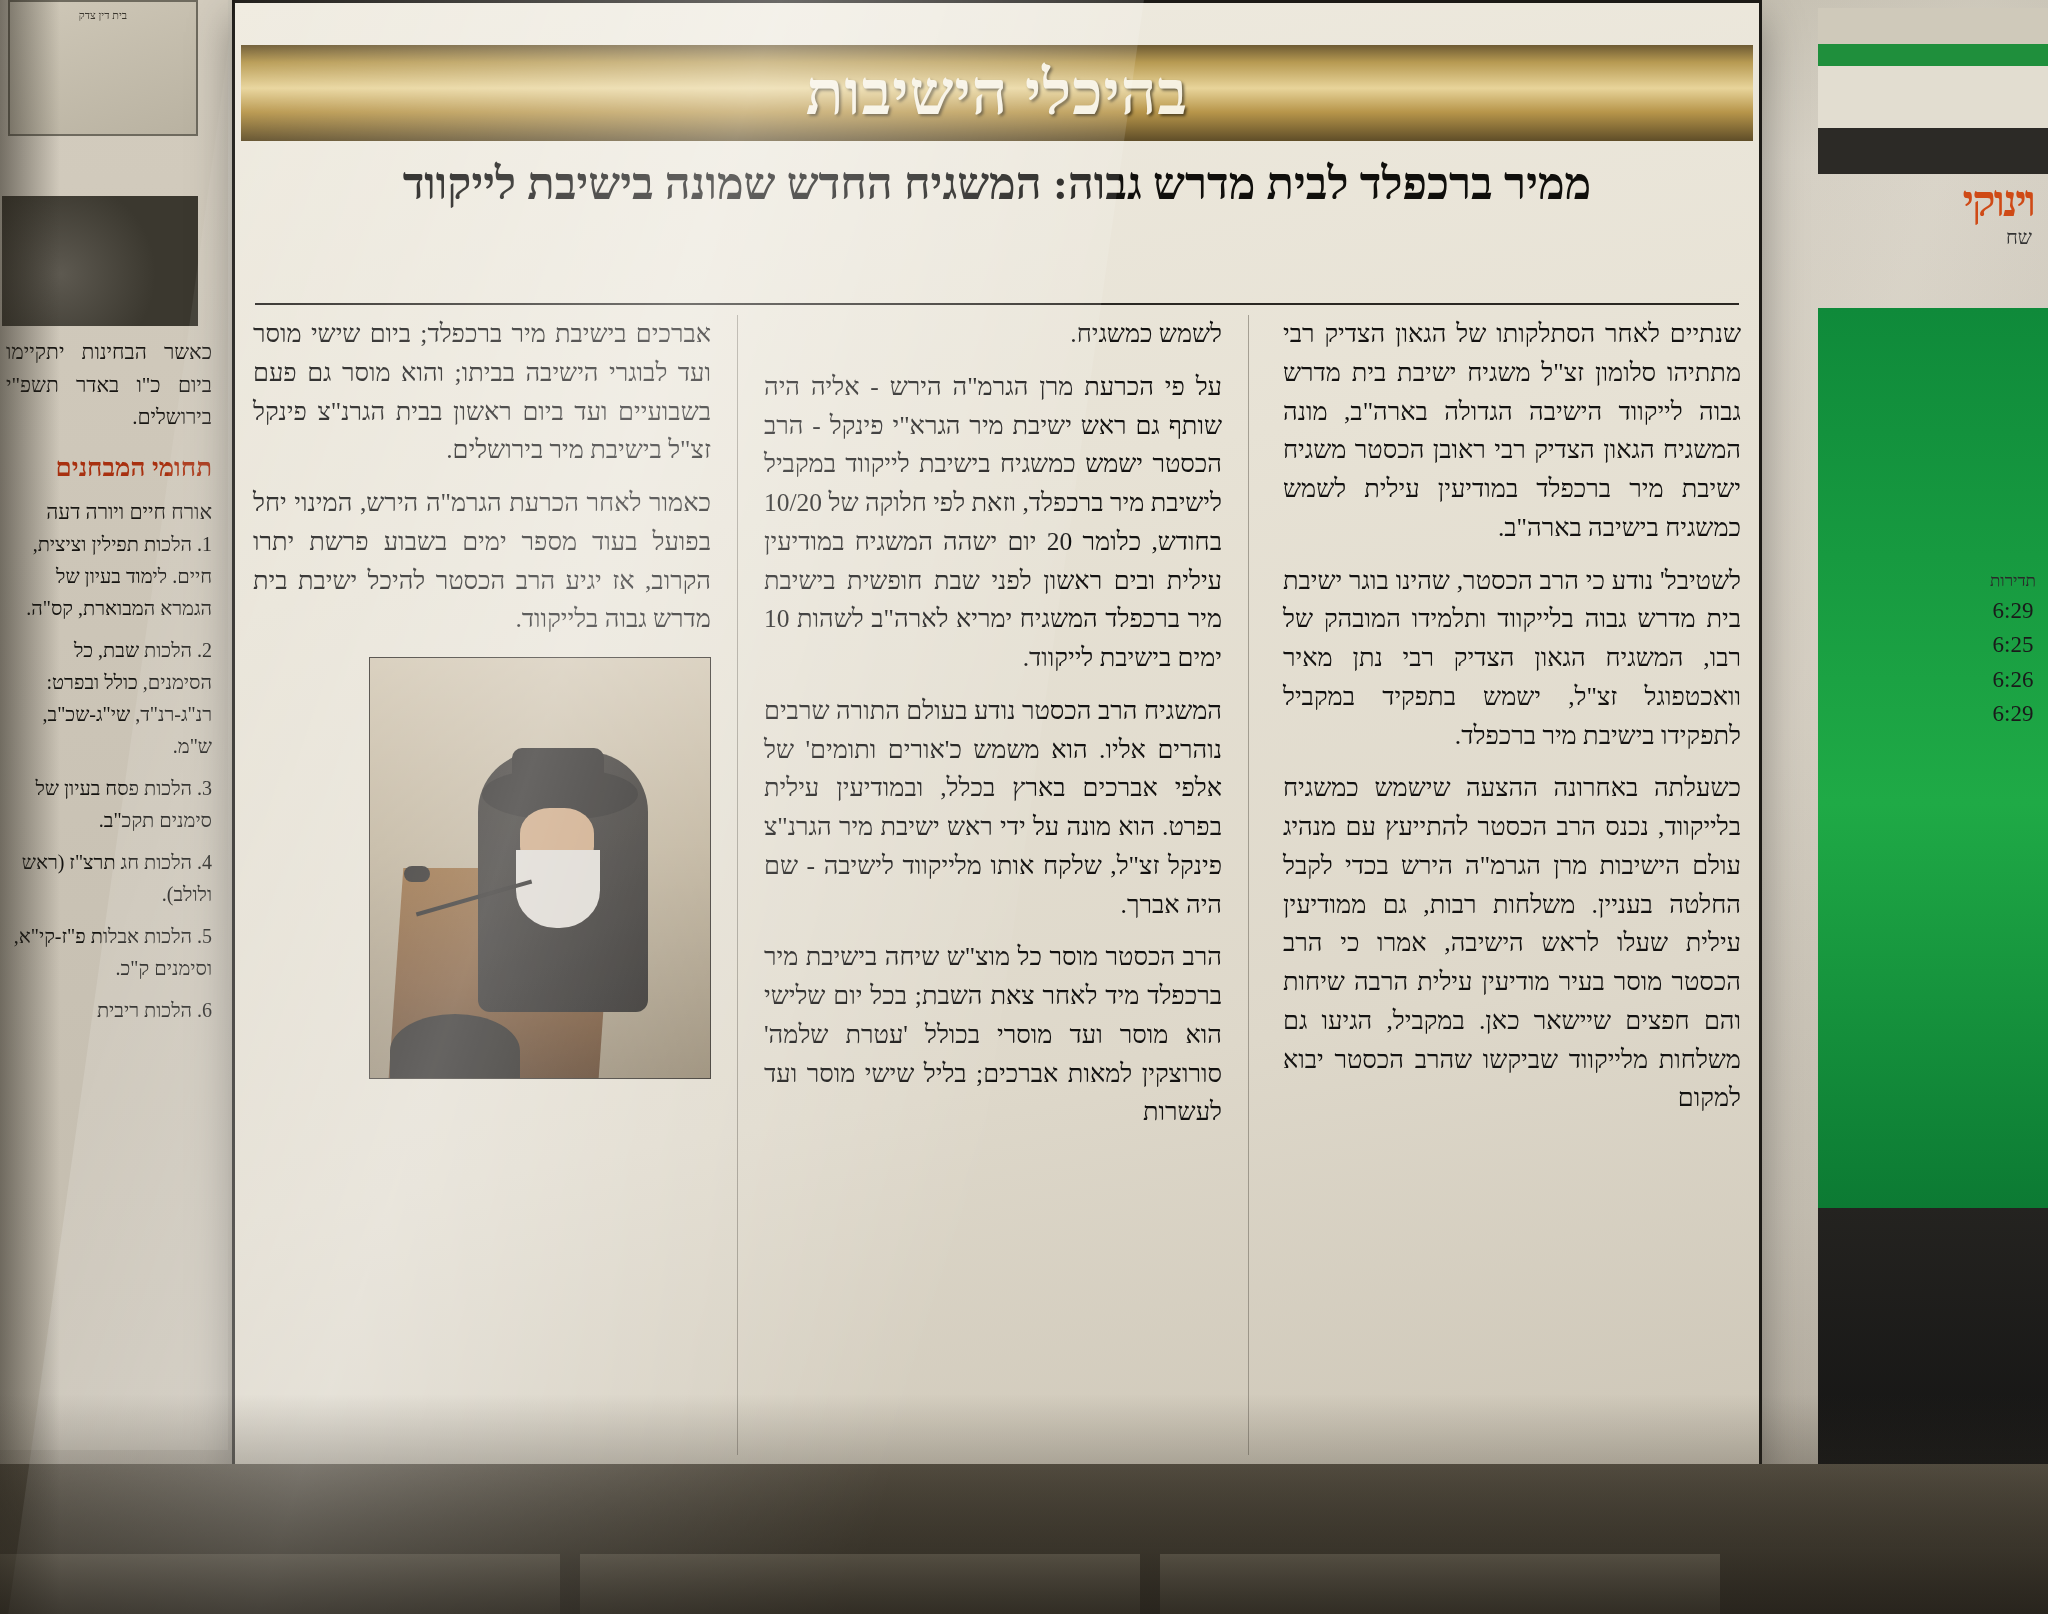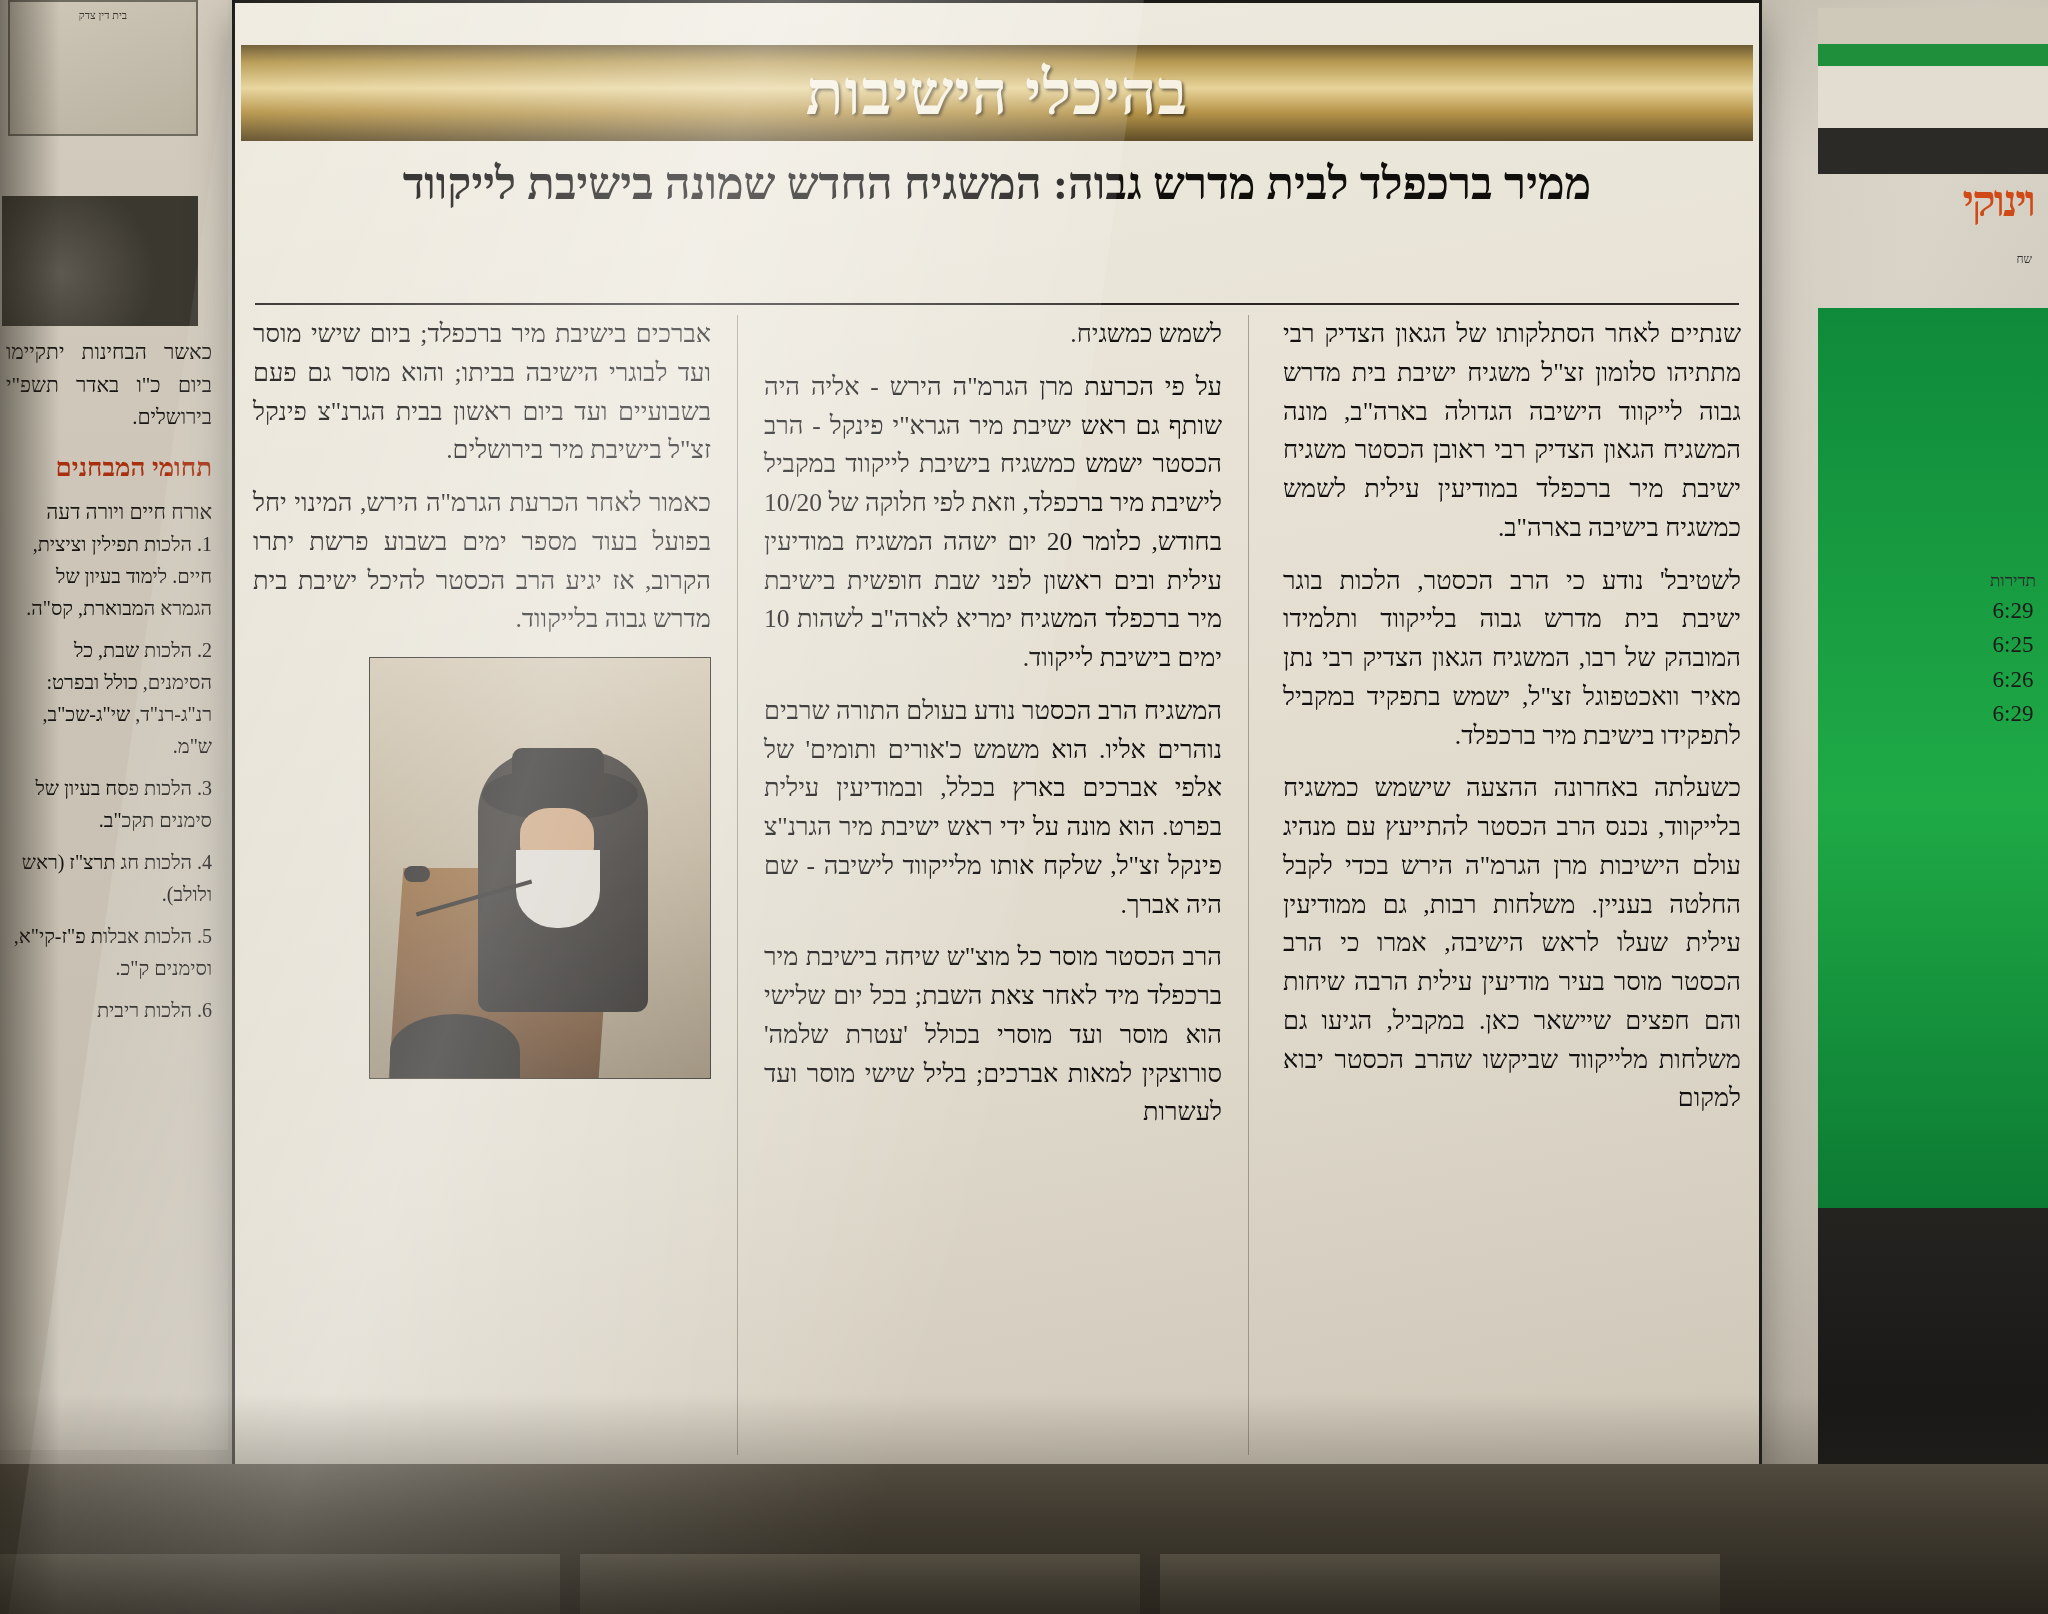--- a/index.html
+++ b/index.html
@@ -126,21 +126,21 @@
     position: absolute; left: 0; right: 0; top: 120px; height: 46px;
     background: #2c2a26;
   }
   .rs-logo {
     position: absolute; right: 14px; top: 168px;
     font-size: 44px; font-weight: bold; color: #cf4a16;
     letter-spacing: -2px;
   }
   .rs-sub {
     position: absolute; right: 16px; top: 218px;
-    font-size: 12px; color: #333; margin-top: 26px;
+    font-size: 20px; color: #333;
   }
   .rs-green-block {
     position: absolute; left: 0; right: 0; top: 300px; height: 900px;
     background: linear-gradient(180deg, #0f8a3a 0%, #1faa46 55%, #0c7a33 100%);
   }
   .rs-times {
     position: absolute; right: 12px; top: 560px;
     font-size: 23px; color: #1a1a1a; text-align: center; line-height: 1.5;
   }
   .rs-times .hdr { font-size: 17px; color: #2a2a2a; }
@@ -321,21 +321,21 @@
     <div class="headline">
       <span class="lead">ממיר ברכפלד לבית מדרש גבוה: המשגיח החדש שמונה בישיבת לייקווד</span>
     </div>
 
     <div class="rule"></div>
 
     <div class="cols">
 
       <div class="col c1">
         <p>שנתיים לאחר הסתלקותו של הגאון הצדיק רבי מתתיהו סלומון זצ"ל משגיח ישיבת בית מדרש גבוה לייקווד הישיבה הגדולה בארה"ב, מונה המשגיח הגאון הצדיק רבי ראובן הכסטר משגיח ישיבת מיר ברכפלד במודיעין עילית לשמש כמשגיח בישיבה בארה"ב.</p>
-        <p>לשטיבל' נודע כי הרב הכסטר, הלכות בוגר ישיבת בית מדרש גבוה בלייקווד ותלמידו המובהק של רבו, המשגיח הגאון הצדיק רבי נתן מאיר וואכטפוגל זצ"ל, ישמש בתפקיד במקביל לתפקידו בישיבת מיר ברכפלד.</p>
+        <p>לשטיבל' נודע כי הרב הכסטר, שהינו בוגר ישיבת בית מדרש גבוה בלייקווד ותלמידו המובהק של רבו, המשגיח הגאון הצדיק רבי נתן מאיר וואכטפוגל זצ"ל, ישמש בתפקיד במקביל לתפקידו בישיבת מיר ברכפלד.</p>
         <p>כשעלתה באחרונה ההצעה שישמש כמשגיח בלייקווד, נכנס הרב הכסטר להתייעץ עם מנהיג עולם הישיבות מרן הגרמ"ה הירש בכדי לקבל החלטה בעניין. משלחות רבות, גם ממודיעין עילית שעלו לראש הישיבה, אמרו כי הרב הכסטר מוסר בעיר מודיעין עילית הרבה שיחות והם חפצים שיישאר כאן. במקביל, הגיעו גם משלחות מלייקווד שביקשו שהרב הכסטר יבוא למקום</p>
       </div>
 
       <div class="divider"></div>
 
       <div class="col c2">
         <p>לשמש כמשגיח.</p>
         <p>על פי הכרעת מרן הגרמ"ה הירש - אליה היה שותף גם ראש ישיבת מיר הגרא"י פינקל - הרב הכסטר ישמש כמשגיח בישיבת לייקווד במקביל לישיבת מיר ברכפלד, וזאת לפי חלוקה של 10/20 בחודש, כלומר 20 יום ישהה המשגיח במודיעין עילית ובים ראשון לפני שבת חופשית בישיבת מיר ברכפלד המשגיח ימריא לארה"ב לשהות 10 ימים בישיבת לייקווד.</p>
         <p>המשגיח הרב הכסטר נודע בעולם התורה שרבים נוהרים אליו. הוא משמש כ'אורים ותומים' של אלפי אברכים בארץ בכלל, ובמודיעין עילית בפרט. הוא מונה על ידי ראש ישיבת מיר הגרנ"צ פינקל זצ"ל, שלקח אותו מלייקווד לישיבה - שם היה אברך.</p>
         <p>הרב הכסטר מוסר כל מוצ"ש שיחה בישיבת מיר ברכפלד מיד לאחר צאת השבת; בכל יום שלישי הוא מוסר ועד מוסרי בכולל 'עטרת שלמה' סורוצקין למאות אברכים; בליל שישי מוסר ועד לעשרות</p>

